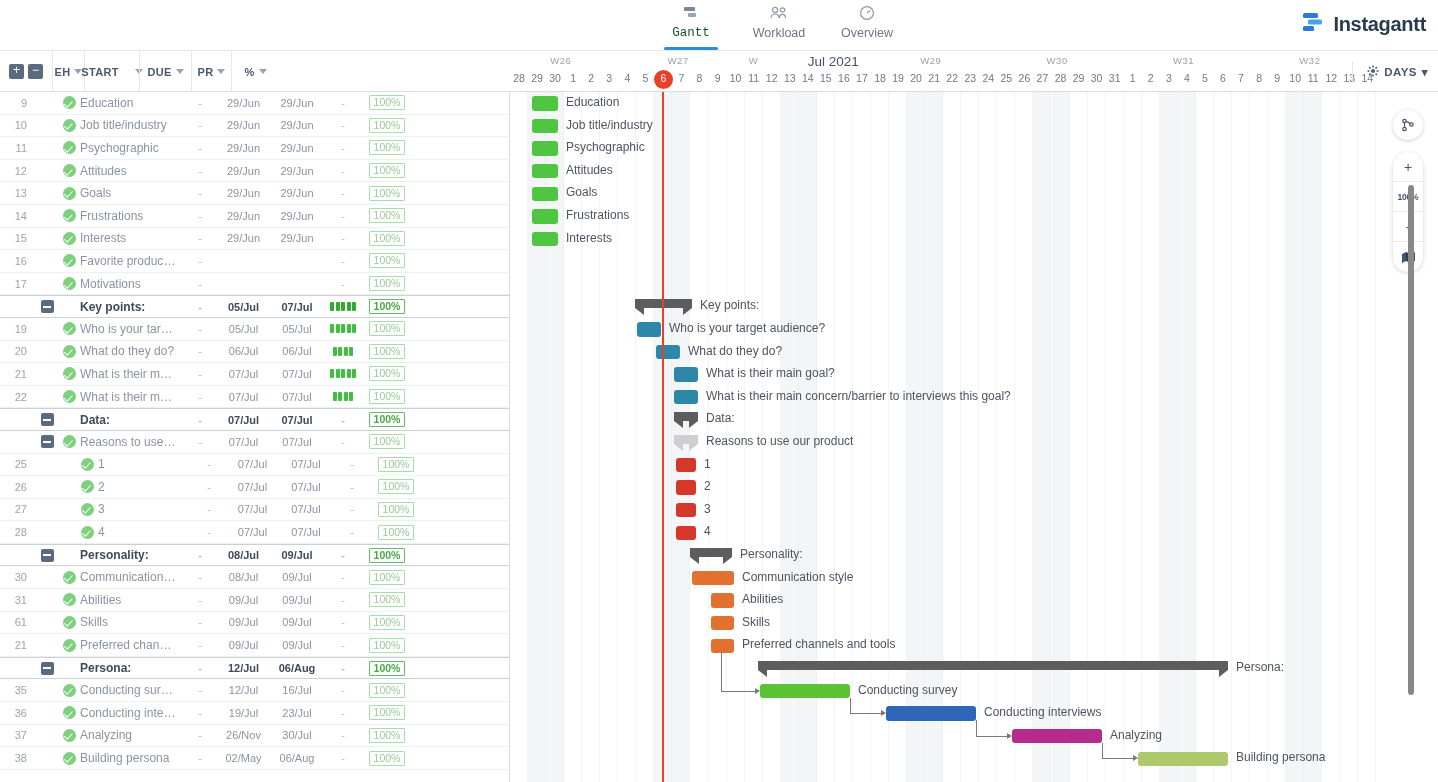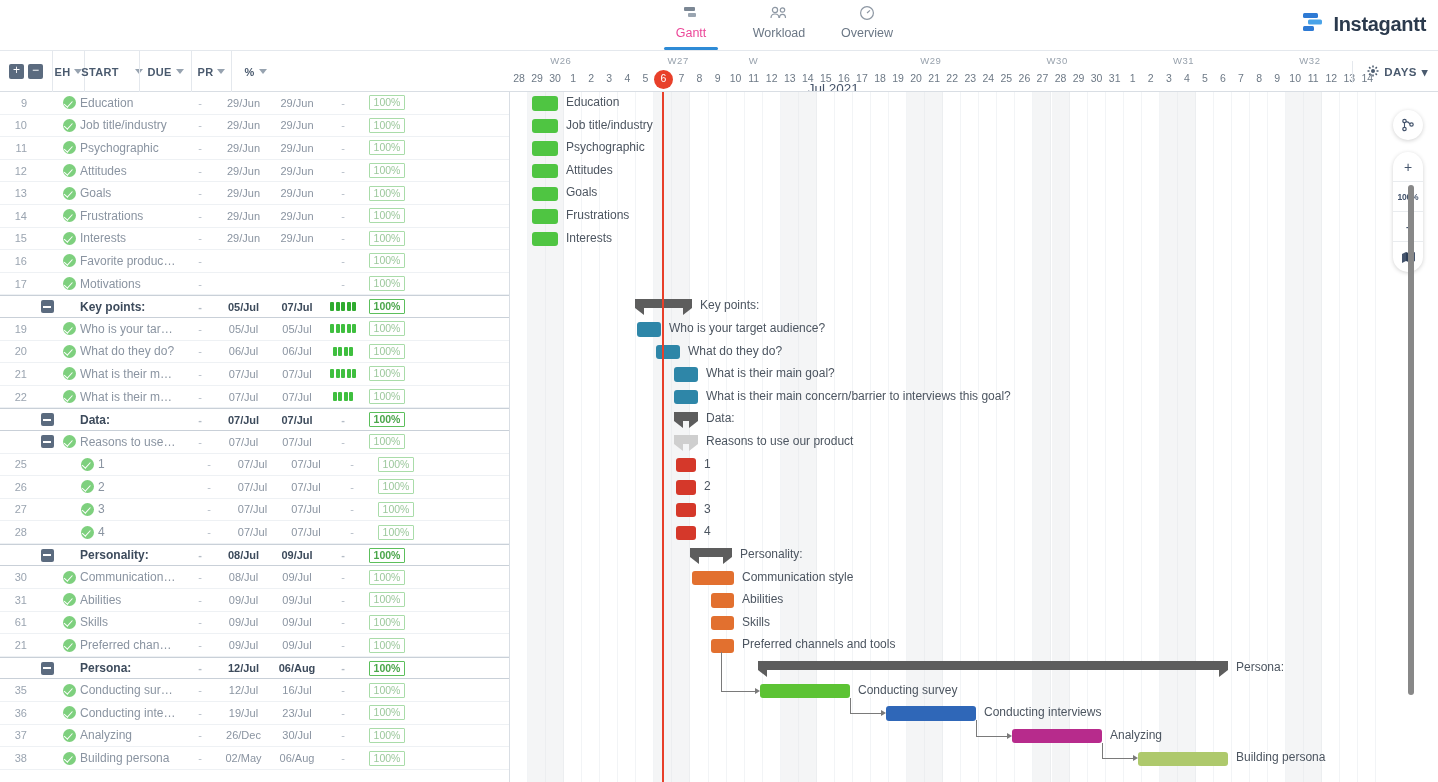--- a/index.html
+++ b/index.html
@@ -9,21 +9,21 @@
   
   .header{ position:absolute; left:0; top:0; width:1438px; height:50px; background:#fff; }
   .title-block{ position:absolute; left:20px; top:5px; }
   .app-title{ font-size:18px; font-weight:bold; color:#3b4a5a; letter-spacing:.2px; }
   .app-sub{ font-size:11.5px; color:#9aa5b1; margin-top:4px; }
 
   .nav{ position:absolute; left:660px; top:4px; display:flex; gap:26px; }
   .nav-item{ width:62px; text-align:center; cursor:pointer; padding-bottom:6px; position:relative; }
   .nav-item .nav-ico{ height:18px; display:flex; align-items:center; justify-content:center; color:#8d97a3; }
   .nav-item .nav-lbl{ font-size:12.5px; color:#6b7785; margin-top:4px; }
-  .nav-item.active .nav-lbl{ color:#ec4899; }
+  .nav-item.active .nav-lbl{ color:#14532d;font-family:Liberation Mono, monospace; }
   .nav-item.active .nav-ico{ color:#5c6b7a; }
   .nav-item.active:after{ content:""; position:absolute; left:4px; right:4px; bottom:-4px; height:3px; background:#2e8bd6; border-radius:2px; }
 
   .brand{ position:absolute; right:12px; top:11px; display:flex; align-items:center; gap:8px; }
   .brand-name{ font-size:20px; font-weight:bold; color:#2b3a4d; letter-spacing:-.3px; }
 
   
   .toolbar{ position:absolute; left:0; top:50px; width:1438px; height:42px;
     border-top:1px solid #e4e8ed; border-bottom:1px solid #d9dee4; background:#fff; }
   .tb-left{ position:absolute; left:0; top:0; width:510px; height:41px; display:flex; align-items:center; }
@@ -193,21 +193,21 @@
 
 <div class="tl-head">
   <div class="wk-row" id="wk-row">
       <div class="wk" style="left: 40.15px;">W26</div>
       <div class="wk" style="left: 157.475px;">W27</div>
       <div class="wk" style="left: 238.7px;">W</div>
       <div class="wk" style="left: 410.175px;">W29</div>
       <div class="wk" style="left: 536.525px;">W30</div>
       <div class="wk" style="left: 662.875px;">W31</div>
       <div class="wk" style="left: 789.225px;">W32</div>
-      <div class="mon" style="left: 297.825px; margin-top: 27px;">Jul 2021</div>
+      <div class="mon" style="left: 297.825px;">Jul 2021</div>
     </div>
   <div class="day-row" id="day-row">
       <div class="day" style="left: 0px;">28</div>
       <div class="day" style="left: 18.05px;">29</div>
       <div class="day" style="left: 36.1px;">30</div>
       <div class="day" style="left: 54.15px;">1</div>
       <div class="day" style="left: 72.2px;">2</div>
       <div class="day" style="left: 90.25px;">3</div>
       <div class="day" style="left: 108.3px;">4</div>
       <div class="day" style="left: 126.35px;">5</div>
@@ -746,21 +746,21 @@
       <div class="c-tail"></div>
     </div>
     <div class="row">
       <div class="c-num">37</div>
       <div class="c-ico"></div>
       <div class="c-ico" style="margin-left: 0px;">
         <span class="chk"></span>
       </div>
       <div class="c-name">Analyzing</div>
       <div class="c-eh">-</div>
-      <div class="c-start">26/Dec</div>
+      <div class="c-start">26/Nov</div>
       <div class="c-due">30/Jul</div>
       <div class="c-pr" style="color: rgb(180, 188, 198);">-</div>
       <div class="c-pct">
         <span class="pct">100%</span>
       </div>
       <div class="c-tail"></div>
     </div>
     <div class="row">
       <div class="c-num">38</div>
       <div class="c-ico"></div>

